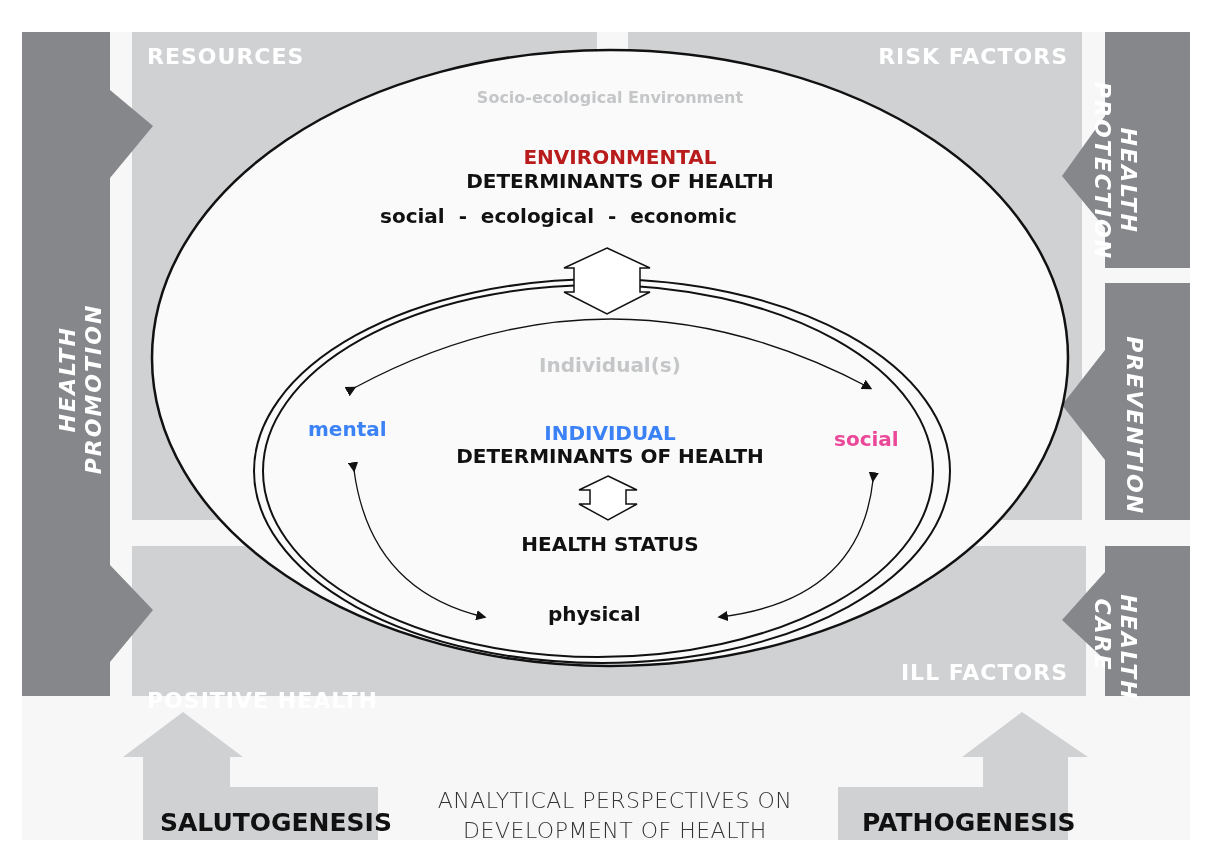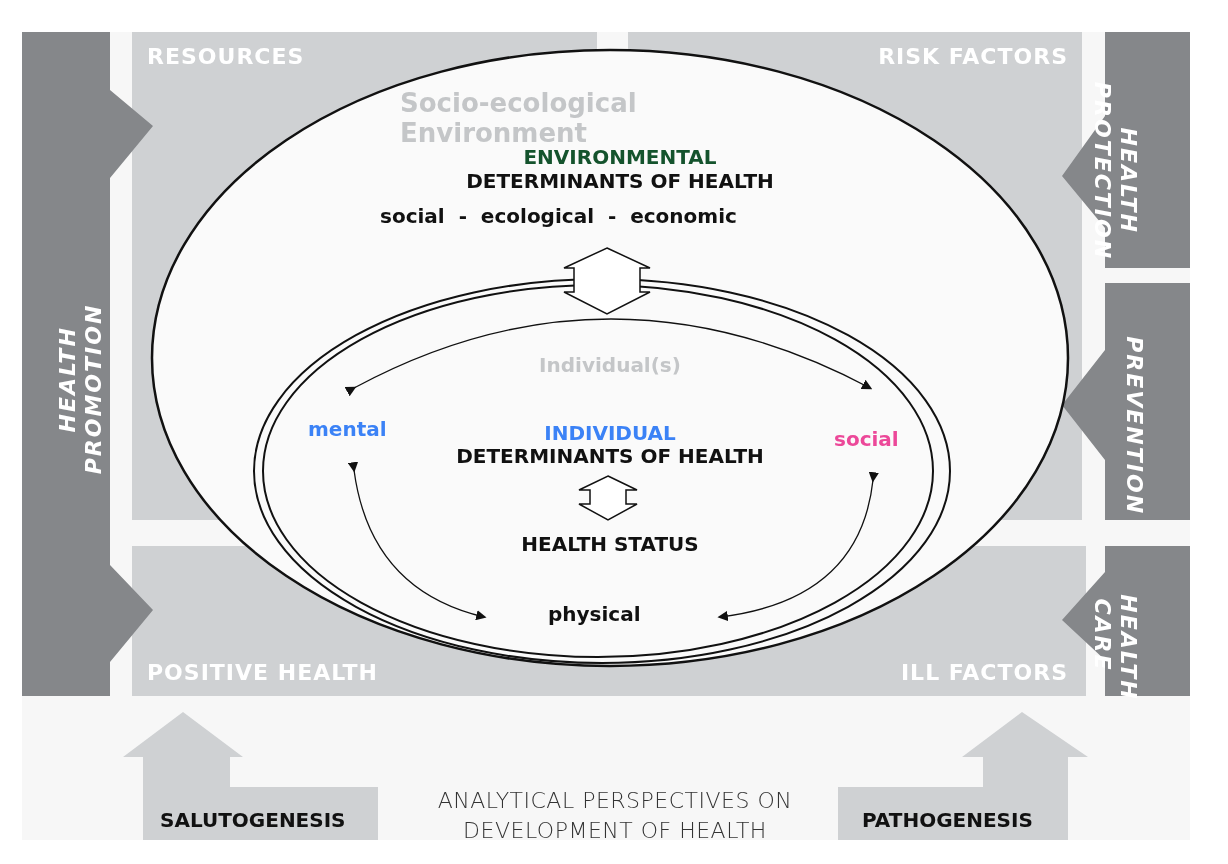--- a/index.html
+++ b/index.html
@@ -2,37 +2,37 @@
 <html><head>
 <meta charset="utf-8">
 <style>
   html,body{margin:0;padding:0;background:#ffffff;}
   body{width:1228px;height:864px;position:relative;overflow:hidden;font-family:"DejaVu Sans","Liberation Sans",sans-serif;}
   .abs{position:absolute;}
   .bg-panel{background:#f7f7f7;}
   .quad{background:#cfd1d3;}
   .qlabel{position:absolute;color:#ffffff;font-weight:bold;font-size:22px;letter-spacing:1px;font-family:"DejaVu Sans",sans-serif;}
   .vtext{position:absolute;color:#ffffff;font-weight:bold;font-style:italic;font-size:22px;letter-spacing:2px;line-height:26px;text-align:center;white-space:pre;}
-  .bottomlabel{position:absolute;font-weight:bold;font-size:20px;color:#111;}
+  .bottomlabel{position:absolute;font-weight:bold;font-size:25px;color:#111;}
   .analytical{position:absolute;left:380px;top:786px;width:470px;text-align:center;color:#333;font-size:22px;line-height:30px;font-family:"DejaVu Sans",sans-serif;font-weight:200;letter-spacing:0.5px;}
 </style>
 </head>
 <body>
 
 <div class="abs bg-panel" style="left:22px;top:32px;width:1168px;height:808px;"></div>
 
 <div class="abs quad" style="left:132px;top:32px;width:465px;height:488px;"></div>
 <div class="abs quad" style="left:628px;top:32px;width:454px;height:488px;"></div>
 <div class="abs quad" style="left:132px;top:546px;width:465px;height:150px;"></div>
 <div class="abs quad" style="left:628px;top:546px;width:458px;height:150px;"></div>
 <div class="abs quad" style="left:560px;top:500px;width:100px;height:196px;"></div>
 
 <div class="qlabel" style="left:147px;top:44px;">RESOURCES</div>
 <div class="qlabel" style="right:160px;top:44px;">RISK FACTORS</div>
-<div class="qlabel" style="left:147px;top:660px;">POSITIVE HEALTH</div>
+<div class="qlabel" style="left:147px;top:688px;">POSITIVE HEALTH</div>
 <div class="qlabel" style="right:160px;top:660px;">ILL FACTORS</div>
 
 <svg class="abs" style="left:0;top:0;" width="1228" height="864">
 
   <polygon points="22,32 110,32 110,90 153,126 110,178 110,565 153,610 110,662 110,696 22,696" fill="#85878a"></polygon>
 
   <polygon points="1105,32 1190,32 1190,268 1105,268 1105,228 1062,176 1105,116" fill="#85878a"></polygon>
   <polygon points="1105,283 1190,283 1190,520 1105,520 1105,460 1062,405 1105,350" fill="#85878a"></polygon>
   <polygon points="1105,546 1190,546 1190,696 1105,696 1105,660 1062,620 1105,572" fill="#85878a"></polygon>
 
@@ -64,22 +64,22 @@
 <div class="vtext" style="left:1018px;top:132px;width:220px;transform:rotate(90deg);">
   <span>HEALTH</span><br><span>PROTECTION</span>
 </div>
 <div class="vtext" style="left:1037px;top:390px;width:220px;transform:rotate(90deg);">
   <span>PREVENTION</span>
 </div>
 <div class="vtext" style="left:1068px;top:596px;width:120px;transform:rotate(90deg);">
   <span>HEALTH</span><br><span>CARE</span>
 </div>
 
-<div class="abs" style="left:400px;top:88px;width:420px;font-size:26px;font-weight:bold;color:#c4c6c8;">Socio-ecological Environment</div>
-<div class="abs" style="left:410px;top:145px;width:420px;text-align:center;font-size:20px;font-weight:bold;color:#14532d;">ENVIRONMENTAL</div>
+<div class="abs" style="left:400px;top:88px;width:420px;text-align:center;font-size:16px;font-weight:bold;color:#c4c6c8;">Socio-ecological Environment</div>
+<div class="abs" style="left:410px;top:145px;width:420px;text-align:center;font-size:20px;font-weight:bold;color:#b91c1c;">ENVIRONMENTAL</div>
 <div class="abs" style="left:410px;top:169px;width:420px;text-align:center;font-size:20px;font-weight:bold;color:#111;">DETERMINANTS OF HEALTH</div>
 <div class="abs" style="left:380px;top:204px;width:470px;text-align:left;font-size:20px;font-weight:bold;color:#111;white-space:pre;">social  -  ecological  -  economic</div>
 
 <div class="abs" style="left:500px;top:353px;width:220px;text-align:center;font-size:20px;font-weight:bold;color:#c4c6c8;">Individual(s)</div>
 <div class="abs" style="left:420px;top:421px;width:380px;text-align:center;font-size:20px;font-weight:bold;color:#3b82f6;">INDIVIDUAL</div>
 <div class="abs" style="left:420px;top:444px;width:380px;text-align:center;font-size:20px;font-weight:bold;color:#111;">DETERMINANTS OF HEALTH</div>
 <div class="abs" style="left:470px;top:532px;width:280px;text-align:center;font-size:20px;font-weight:bold;color:#111;">HEALTH STATUS</div>
 <div class="abs" style="left:308px;top:417px;font-size:20px;font-weight:bold;color:#3b82f6;">mental</div>
 <div class="abs" style="left:834px;top:427px;font-size:20px;font-weight:bold;color:#ec4899;">social</div>
 <div class="abs" style="left:548px;top:602px;font-size:20px;font-weight:bold;color:#111;">physical</div>

